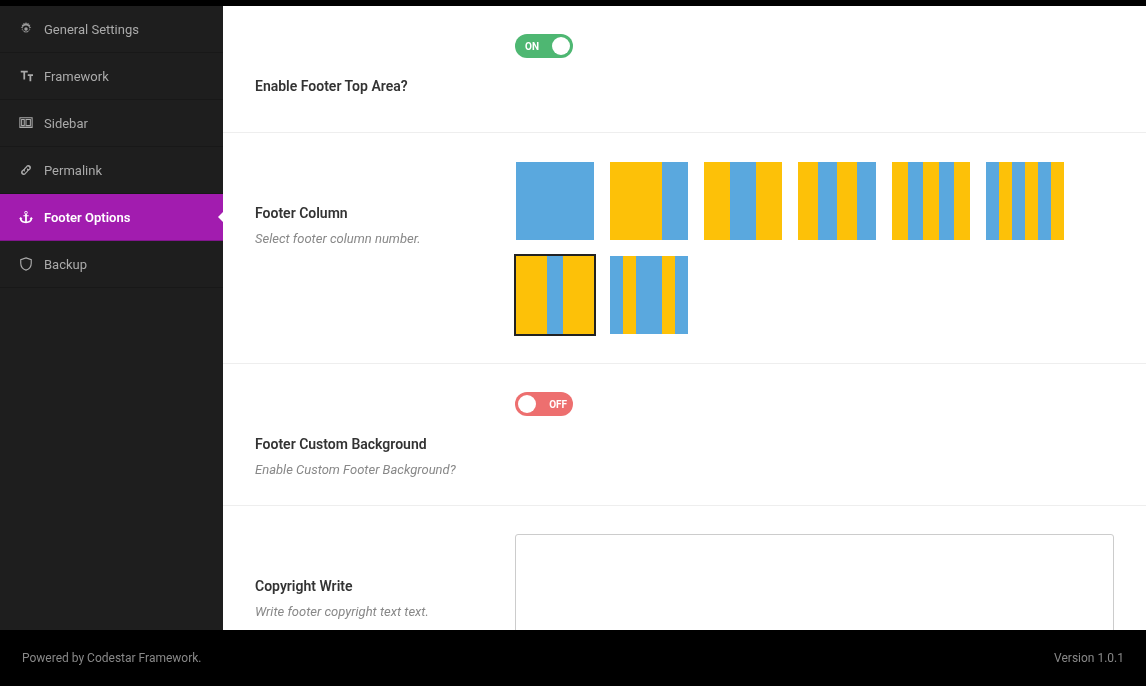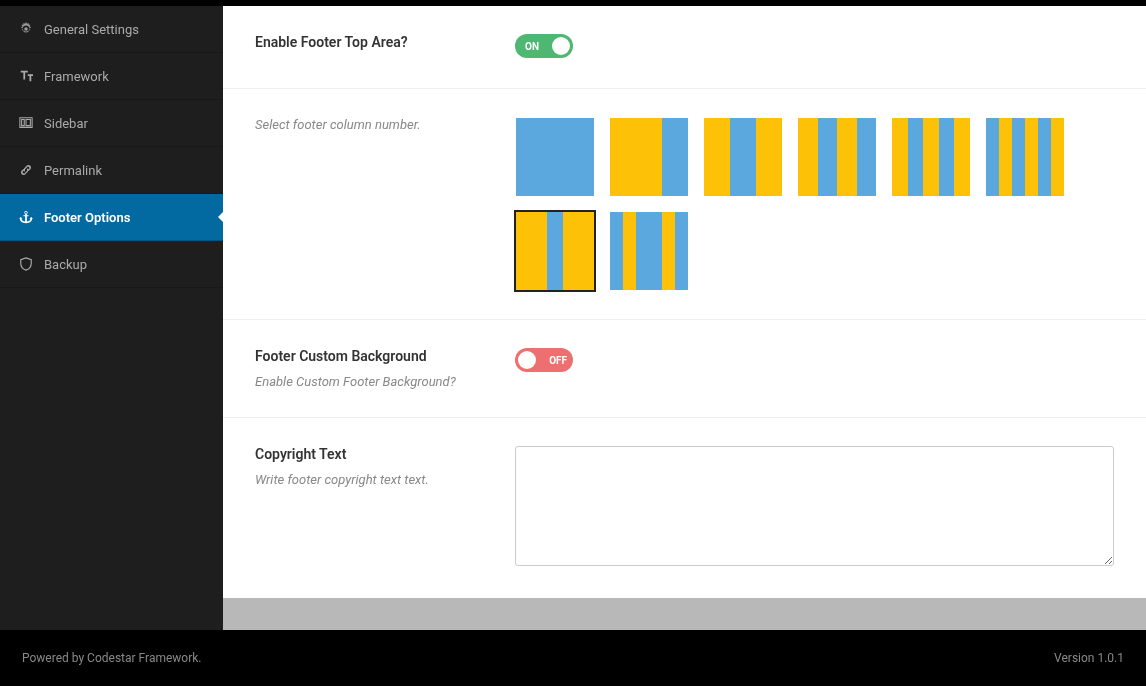--- a/index.html
+++ b/index.html
@@ -4,29 +4,29 @@
   <style>
     * { margin: 0; padding: 0; box-sizing: border-box; }
     body { font-family: -apple-system, BlinkMacSystemFont, "Segoe UI", Roboto, sans-serif; background: #fff; width: 1146px; height: 686px; overflow: hidden; }
     
     .topbar { height: 6px; background: #000; width: 100%; }
     
     .layout { display: flex; height: 624px; }
     
     .sidebar { width: 223px; background: #1e1e1e; flex-shrink: 0; }
     .sidebar-item { display: flex; align-items: flex-end; padding: 15px 18px; color: #aaa; font-size: 13px; cursor: pointer; border-bottom: 1px solid rgba(0,0,0,0.2); }
-    .sidebar-item.active { background: #0369a1; color: #fff; font-weight: 600; position: relative; }
+    .sidebar-item.active { background: #a21caf; color: #fff; font-weight: 600; position: relative; }
     .sidebar-item.active::after { content: ""; position: absolute; right: -1px; top: 50%; transform: translateY(-50%); width: 0; height: 0; border-top: 6px solid transparent; border-bottom: 6px solid transparent; border-right: 6px solid #fff; }
     .sidebar-icon { width: 16px; height: 16px; margin-right: 10px; display: inline-flex; align-items: center; justify-content: center; }
     .sidebar-label { }
     
     .content { flex: 1; background: #fff; overflow-y: auto; display: flex; flex-direction: column; }
     
     .section { padding: 28px 32px; border-bottom: 1px solid #eee; display: flex; }
-    .section-left { width: 260px; flex-shrink: 0; }
+    .section-left { width: 260px; flex-shrink: 0; margin-top: 44px; }
     .section-title { font-size: 14px; font-weight: 600; color: #333; margin-bottom: 10px; }
     .section-desc { font-size: 13px; color: #888; font-style: italic; }
     .section-right { flex: 1; }
     
     
     .toggle { width: 58px; height: 24px; border-radius: 14px; position: relative; cursor: pointer; display: flex; align-items: center; font-size: 10px; font-weight: 700; color: #fff; }
     .toggle.on { background: #4eb772; padding-left: 10px; }
     .toggle.off { background: #ed6f6f; justify-content: flex-end; padding-right: 6px; }
     .toggle-knob { width: 18px; height: 18px; background: #fff; border-radius: 50%; position: absolute; top: 3px; }
     .toggle.on .toggle-knob { right: 3px; }
@@ -116,20 +116,21 @@
       <div class="section-right">
         <div class="toggle on">
           <span>ON</span>
           <span class="toggle-knob"></span>
         </div>
       </div>
     </div>
 
     <div class="section">
       <div class="section-left">
+        <div class="section-title">Footer Column</div>
         <div class="section-desc">Select footer column number.</div>
       </div>
       <div class="section-right">
         <div class="col-options">
           <div class="col-option">
             <div class="stripe-b" style="flex:1"></div>
           </div>
           <div class="col-option">
             <div class="stripe-y" style="flex:2"></div>
               <div class="stripe-b" style="flex:1"></div>
@@ -184,21 +185,21 @@
       <div class="section-right">
         <div class="toggle off">
           <span class="toggle-knob"></span>
           <span>OFF</span>
         </div>
       </div>
     </div>
 
     <div class="section" style="border-bottom:none">
       <div class="section-left">
-        <div class="section-title">Copyright Text</div>
+        <div class="section-title">Copyright Write</div>
         <div class="section-desc">Write footer copyright text text.</div>
       </div>
       <div class="section-right">
         <textarea class="copyright-input" style=""></textarea>
       </div>
     </div>
 
     <div class="gray-fill"></div>
 
   </div>

